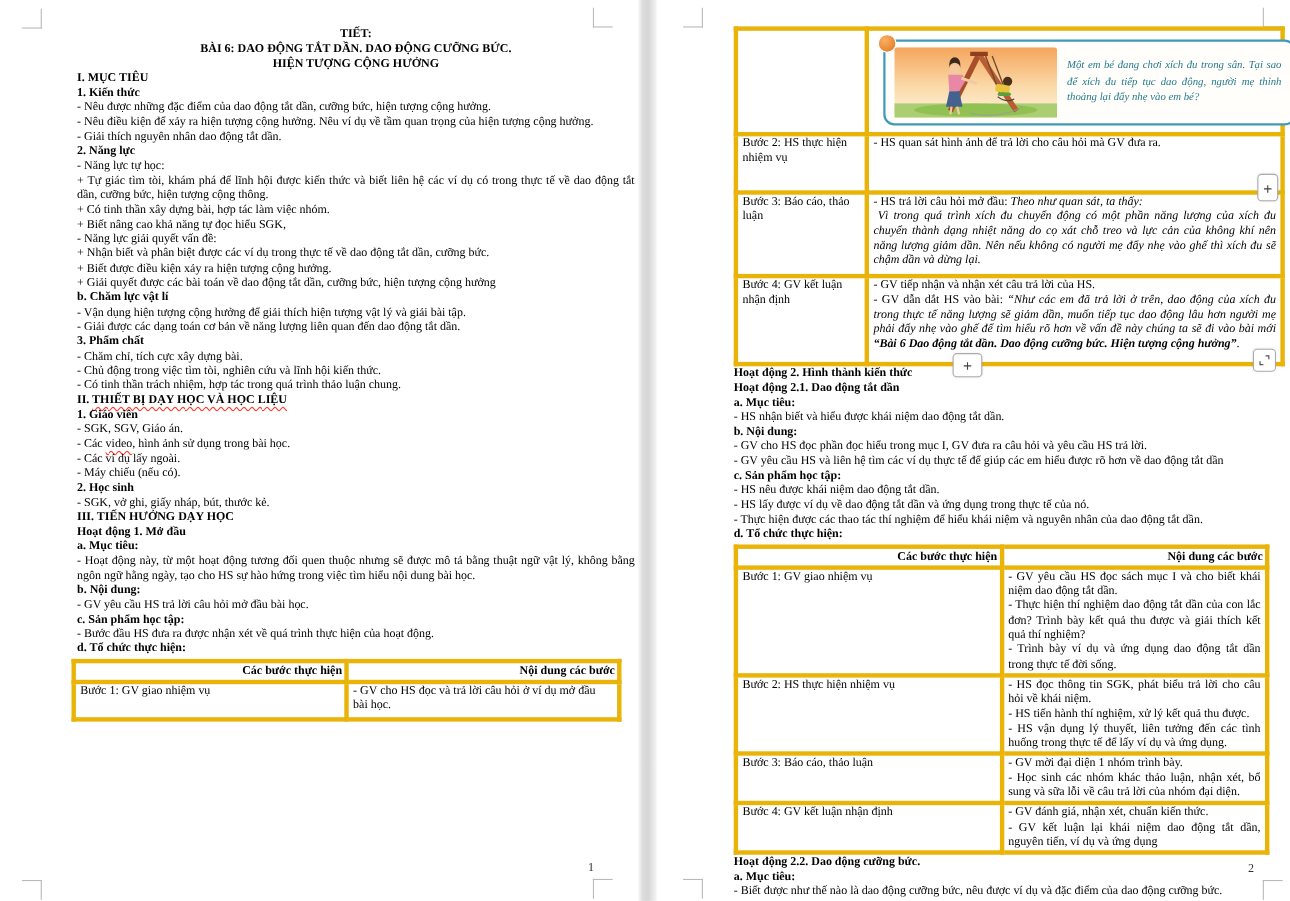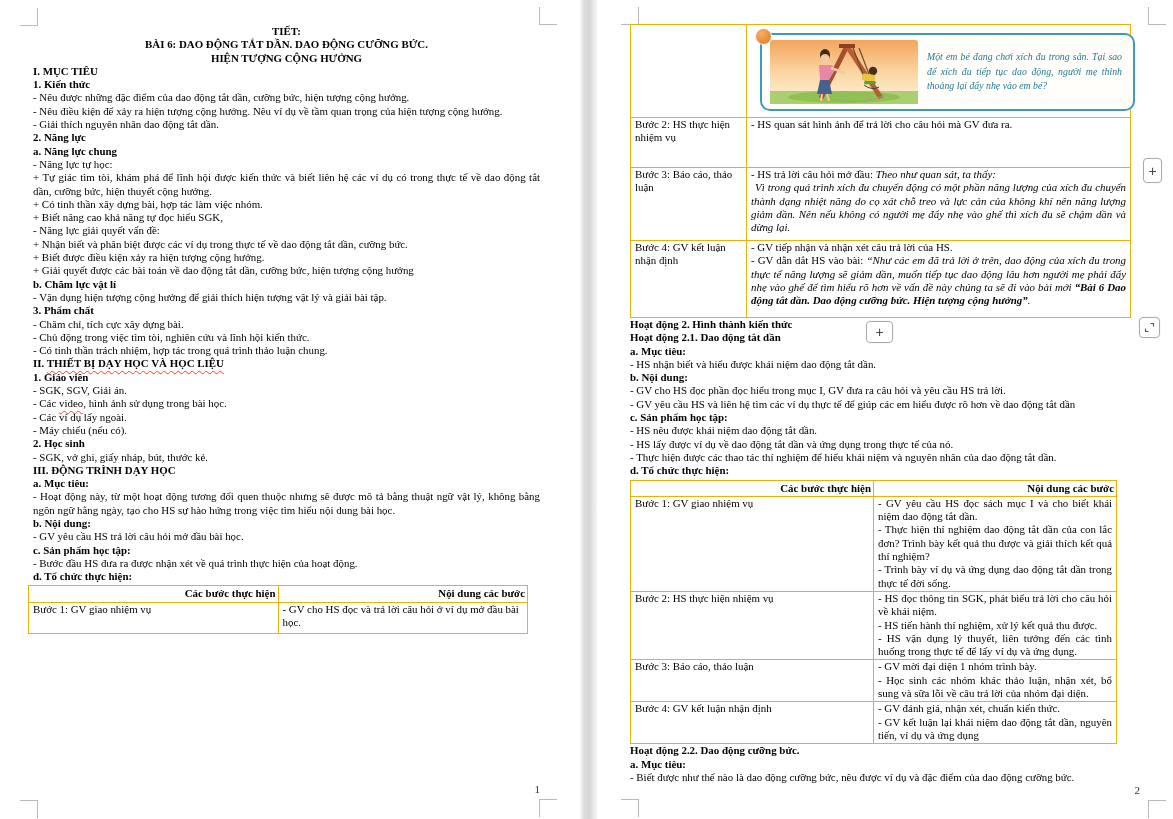--- a/index.html
+++ b/index.html
@@ -6,30 +6,30 @@
   #stage{position:relative;width:1173px;height:819px;overflow:hidden;background:#ffffff;
          font-family:"Liberation Serif","DejaVu Serif",serif;color:#000;}
   
   .gap{position:absolute;top:0;height:819px;background:linear-gradient(90deg,#fafafa 0%,#dcdcdc 25%,#d6d6d6 55%,#f5f5f5 100%);}
   
   .cm{position:absolute;width:17px;height:17px;}
   .cm.rb{border-right:1px solid #b9b9b9;border-bottom:1px solid #b9b9b9;}
   .cm.lb{border-left:1px solid #b9b9b9;border-bottom:1px solid #b9b9b9;}
   .cm.rt{border-right:1px solid #b9b9b9;border-top:1px solid #b9b9b9;}
   .cm.lt{border-left:1px solid #b9b9b9;border-top:1px solid #b9b9b9;}
-  .col{position:absolute;font-size:10.9px;line-height:13.3px;}
+  .col{position:absolute;font-size:10.9px;line-height:13.3px;margin-left:37px;}
   .ln{margin:0;text-align:justify;}
   .ctr{text-align:center;}
   .b{font-weight:bold;}
   .i{font-style:italic;}
   .bi{font-weight:bold;font-style:italic;}
   .spell{text-decoration:underline wavy #ff3b30 1px;text-underline-offset:2.5px;}
   .pageno{position:absolute;font-size:11px;color:#333;}
   table.doc{border-collapse:collapse;table-layout:fixed;margin-top:2px;}
-  table.doc th,table.doc td{border:1px solid #eab308;padding:0 4px 1px 4px;vertical-align:top;
+  table.doc th,table.doc td{border:4px solid #eab308;padding:0 4px 1px 4px;vertical-align:top;
       font-size:10.9px;line-height:13.3px;}
   table.doc th{text-align:right;font-weight:bold;padding:1px 2px;}
   td.c1{width:107px;}
   .ind{text-indent:4px;}
   
   .qbox{position:relative;display:flex;align-items:center;gap:9px;width:352px;
         border:2px solid #3f9ab8;border-radius:10px;background:#fffefa;
         padding:5px 11px 5px 8px;margin:8px 0 5px 9px;}
   .qbadge{position:absolute;left:-7px;top:-7px;width:15px;height:15px;border-radius:50%;
         background:radial-gradient(circle at 35% 30%,#f8b063,#e0751f);border:1px solid #fff;}
@@ -60,44 +60,45 @@
   <div class="col" style="left:33px;top:25px;width:507px;">
     <p class="ln ctr b">TIẾT:</p>
     <p class="ln ctr b">BÀI 6: DAO ĐỘNG TẮT DẦN. DAO ĐỘNG CƯỠNG BỨC.</p>
     <p class="ln ctr b">HIỆN TƯỢNG CỘNG HƯỞNG</p>
     <p class="ln b">I. MỤC TIÊU</p>
     <p class="ln b">1. Kiến thức</p>
     <p class="ln">- Nêu được những đặc điểm của dao động tắt dần, cưỡng bức, hiện tượng cộng hưởng.</p>
     <p class="ln">- Nêu điều kiện để xảy ra hiện tượng cộng hưởng. Nêu ví dụ về tầm quan trọng của hiện tượng cộng hưởng.</p>
     <p class="ln">- Giải thích nguyên nhân dao động tắt dần.</p>
     <p class="ln b">2. Năng lực</p>
-    <p class="ln b">a. Năng lực chung</p>
     <p class="ln">- Năng lực tự học:</p>
-    <p class="ln">+ Tự giác tìm tòi, khám phá để lĩnh hội được kiến thức và biết liên hệ các ví dụ có trong thực tế về dao động tắt dần, cưỡng bức, hiện thuyết cộng hưởng.</p>
+    <p class="ln">+ Tự giác tìm tòi, khám phá để lĩnh hội được kiến thức và biết liên hệ các ví dụ có trong thực tế về dao động tắt dần, cưỡng bức, hiện tượng cộng thông.</p>
     <p class="ln">+ Có tinh thần xây dựng bài, hợp tác làm việc nhóm.</p>
     <p class="ln">+ Biết nâng cao khả năng tự đọc hiểu SGK,</p>
     <p class="ln">- Năng lực giải quyết vấn đề:</p>
     <p class="ln">+ Nhận biết và phân biệt được các ví dụ trong thực tế về dao động tắt dần, cưỡng bức.</p>
     <p class="ln">+ Biết được điều kiện xảy ra hiện tượng cộng hưởng.</p>
     <p class="ln">+ Giải quyết được các bài toán về dao động tắt dần, cưỡng bức, hiện tượng cộng hưởng</p>
     <p class="ln b">b. Chăm lực vật lí</p>
     <p class="ln">- Vận dụng hiện tượng cộng hưởng để giải thích hiện tượng vật lý và giải bài tập.</p>
+    <p class="ln">- Giải được các dạng toán cơ bản về năng lượng liên quan đến dao động tắt dần.</p>
     <p class="ln b">3. Phẩm chất</p>
     <p class="ln">- Chăm chỉ, tích cực xây dựng bài.</p>
     <p class="ln">- Chủ động trong việc tìm tòi, nghiên cứu và lĩnh hội kiến thức.</p>
     <p class="ln">- Có tinh thần trách nhiệm, hợp tác trong quá trình thảo luận chung.</p>
     <p class="ln b"><span>II. </span><span class="spell">THIẾT BỊ DẠY HỌC VÀ HỌC LIỆU</span></p>
     <p class="ln b">1. Giáo viên</p>
-    <p class="ln">- SGK, SGV, Giải án.</p>
+    <p class="ln">- SGK, SGV, Giáo án.</p>
     <p class="ln"><span>- Các </span><span class="spell">video</span><span>, hình ảnh sử dụng trong bài học.</span></p>
     <p class="ln">- Các ví dụ lấy ngoài.</p>
     <p class="ln">- Máy chiếu (nếu có).</p>
     <p class="ln b">2. Học sinh</p>
     <p class="ln">- SGK, vở ghi, giấy nháp, bút, thước kẻ.</p>
-    <p class="ln b">III. ĐỘNG TRÌNH DẠY HỌC</p>
+    <p class="ln b">III. TIẾN HƯỞNG DẠY HỌC</p>
+    <p class="ln b">Hoạt động 1. Mở đầu</p>
     <p class="ln b">a. Mục tiêu:</p>
     <p class="ln">- Hoạt động này, từ một hoạt động tương đối quen thuộc nhưng sẽ được mô tả bằng thuật ngữ vật lý, không bằng ngôn ngữ hằng ngày, tạo cho HS sự hào hứng trong việc tìm hiểu nội dung bài học.</p>
     <p class="ln b">b. Nội dung:</p>
     <p class="ln">- GV yêu cầu HS trả lời câu hỏi mở đầu bài học.</p>
     <p class="ln b">c. Sản phẩm học tập:</p>
     <p class="ln">- Bước đầu HS đưa ra được nhận xét về quá trình thực hiện của hoạt động.</p>
     <p class="ln b">d. Tổ chức thực hiện:</p>
     <table class="doc" style="width:500px;margin-left:-5px;">
       <tbody>
           <tr>

